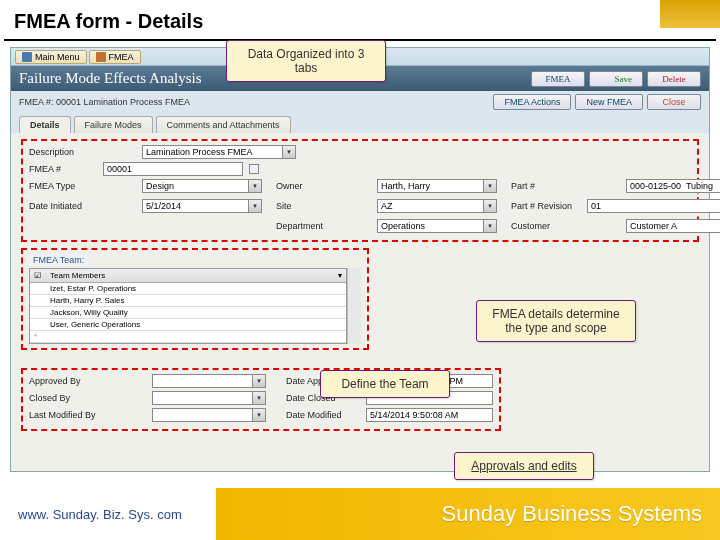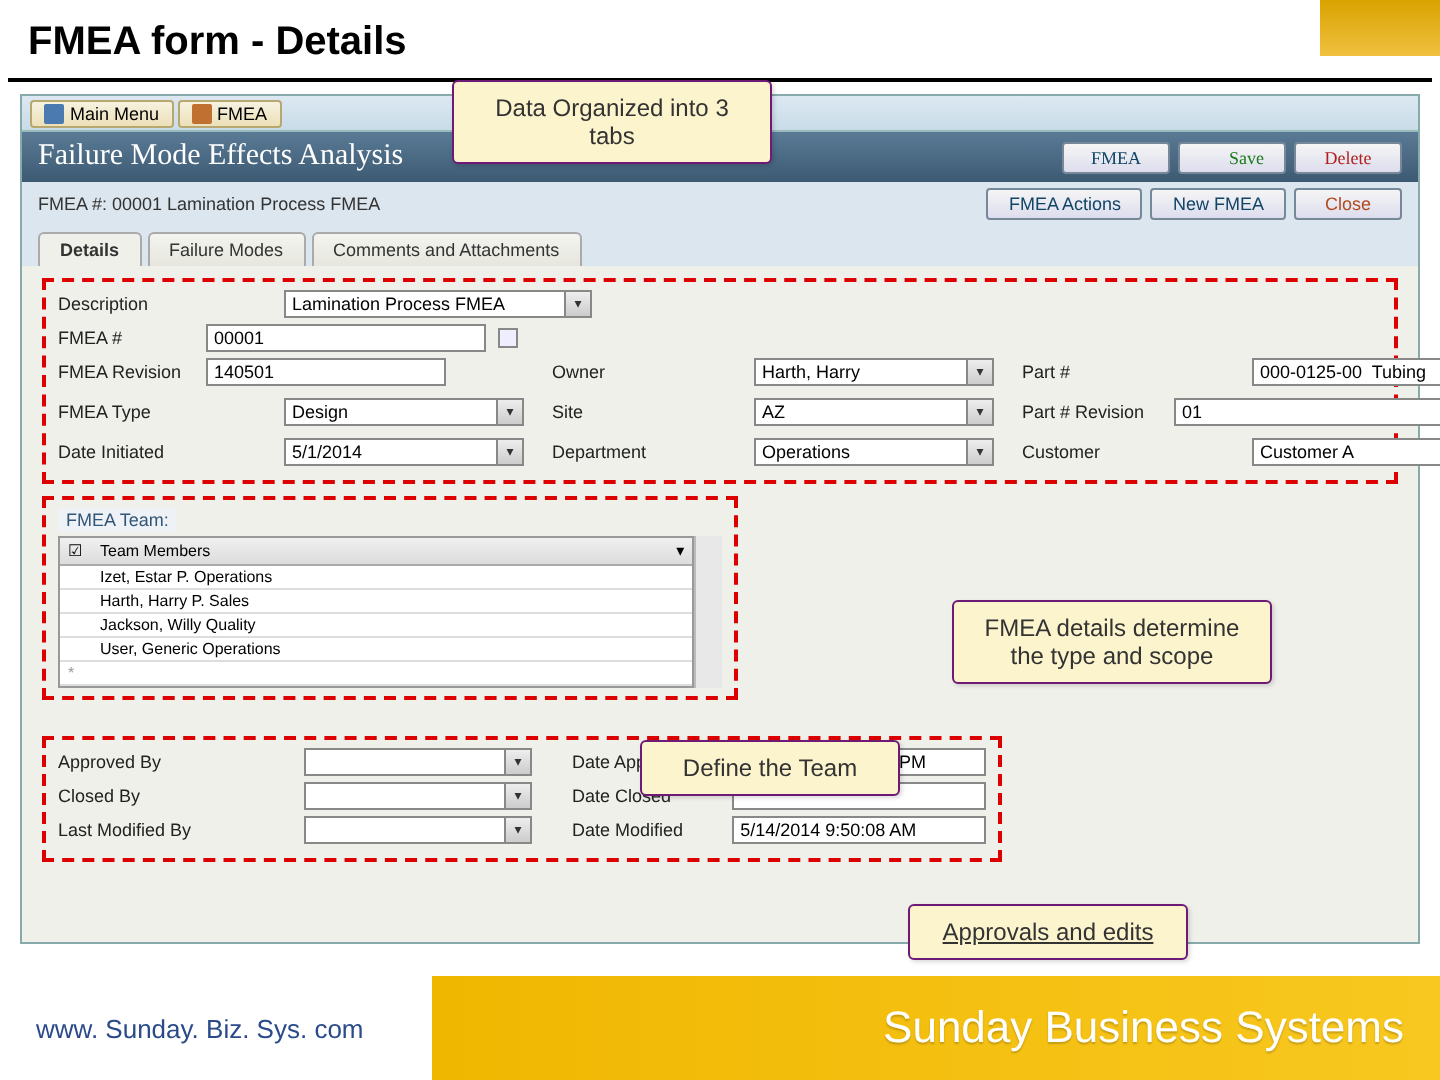--- a/index.html
+++ b/index.html
@@ -119,24 +119,20 @@
           </div>
       </div>
       <div class="row">
         <span class="lbl">FMEA #</span>
         <input class="inp" style="width: 140px;" value="00001">
         <span style="width:10px;height:10px;border:1px solid #888;background:#eef"></span>
       </div>
       <div class="three-col">
         <div class="col">
           <div class="row">
-              <span class="lbl">FMEA Revision</span>
-              <input class="inp" style="width: 120px;" value="140501">
-            </div>
-          <div class="row">
               <span class="lbl">FMEA Type</span>
               <div class="combo">
                 <input class="inp" style="width: 106px;" value="Design">
                 <div class="combo-btn">▾</div>
               </div>
             </div>
           <div class="row">
               <span class="lbl">Date Initiated</span>
               <div class="combo">
                 <input class="inp" style="width: 106px;" value="5/1/2014">

